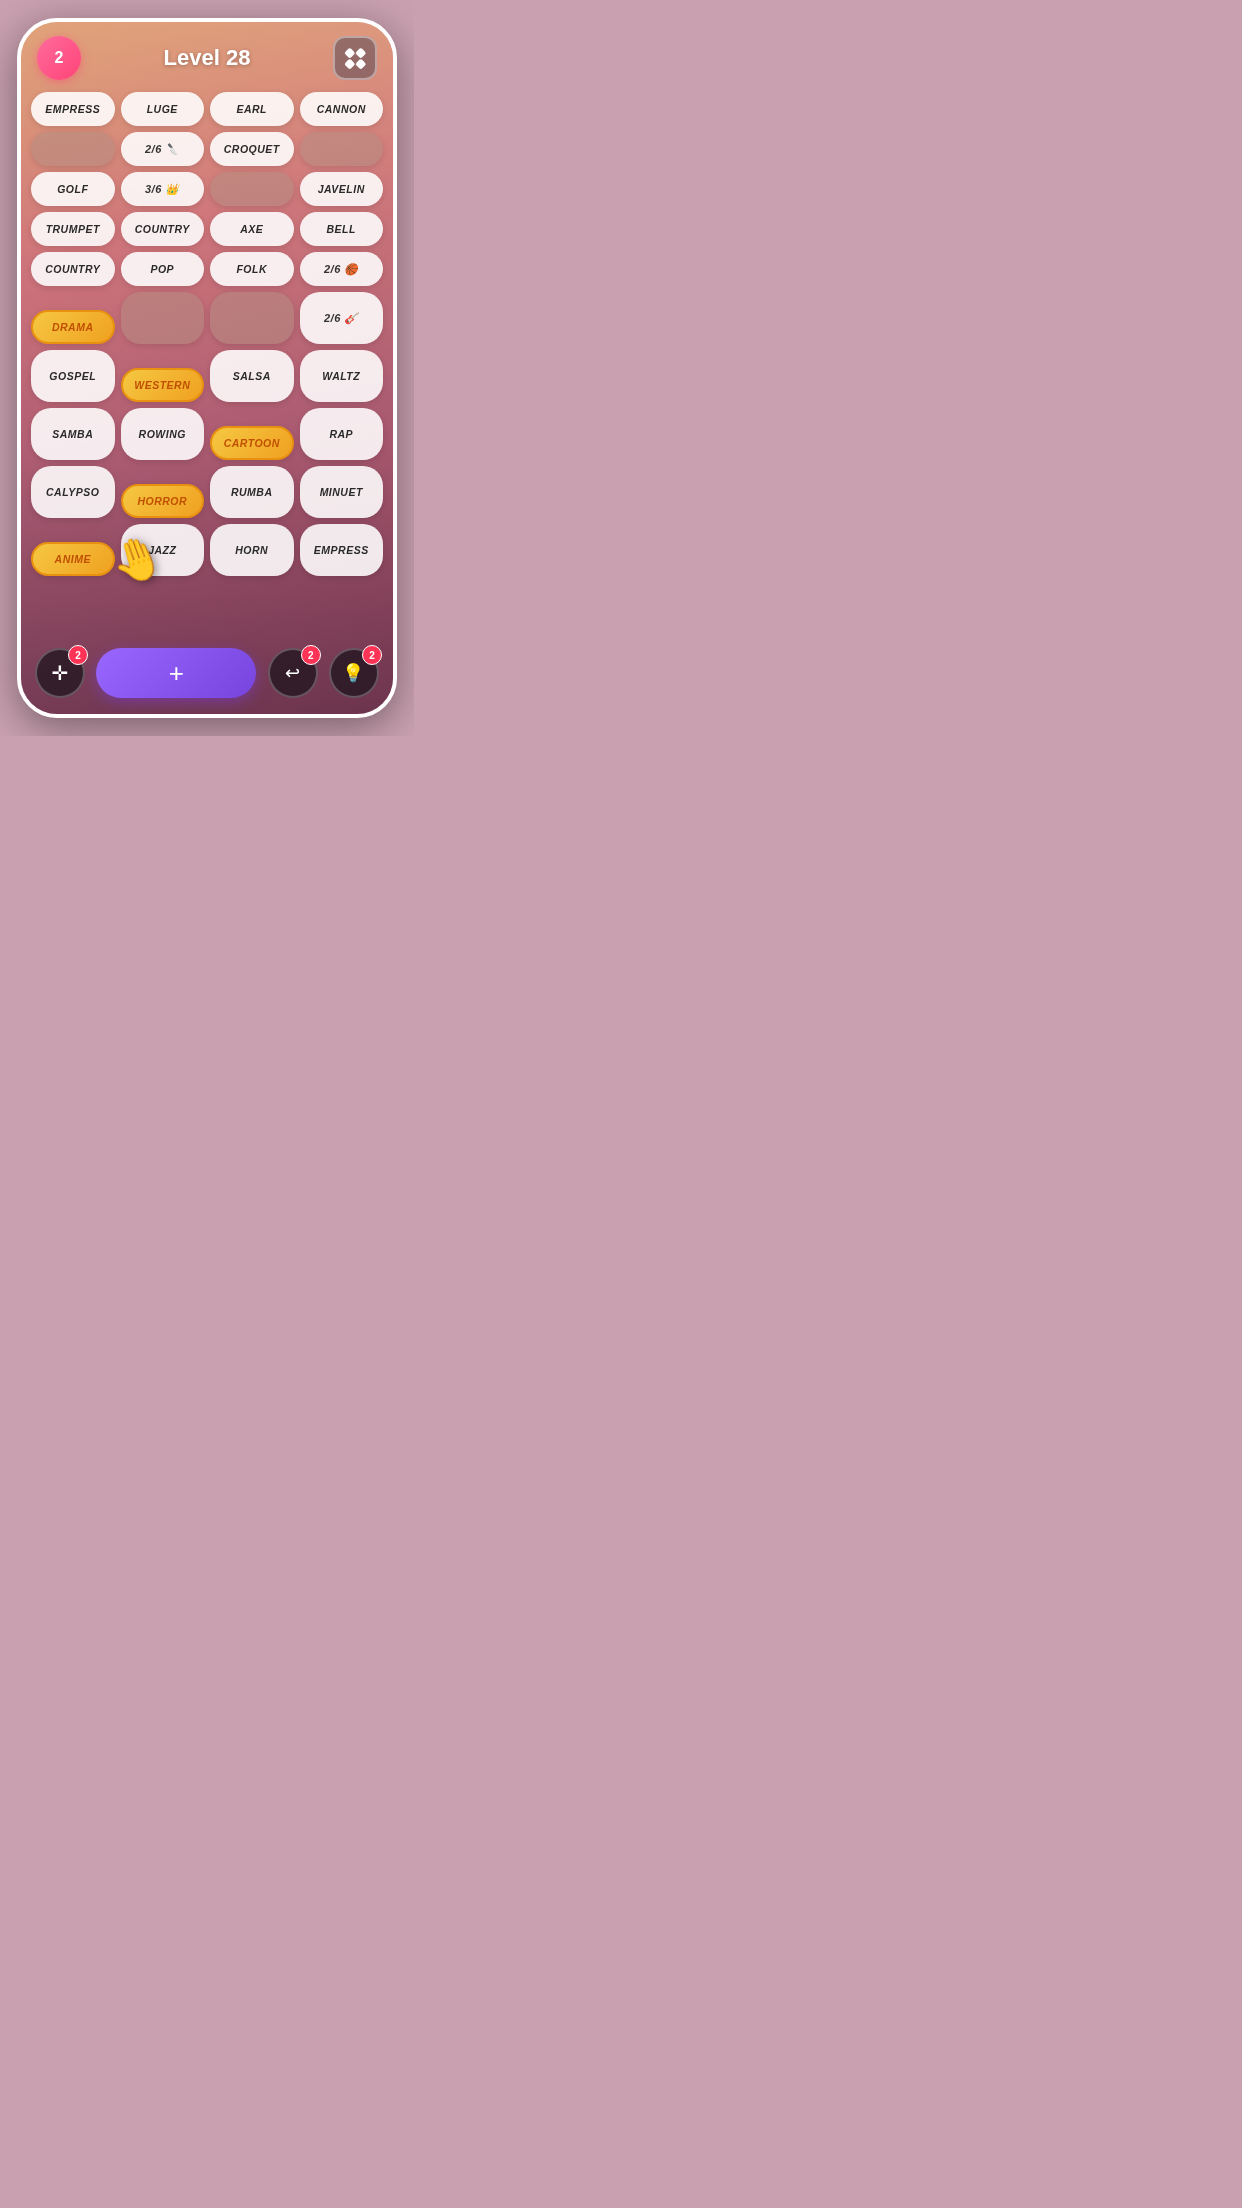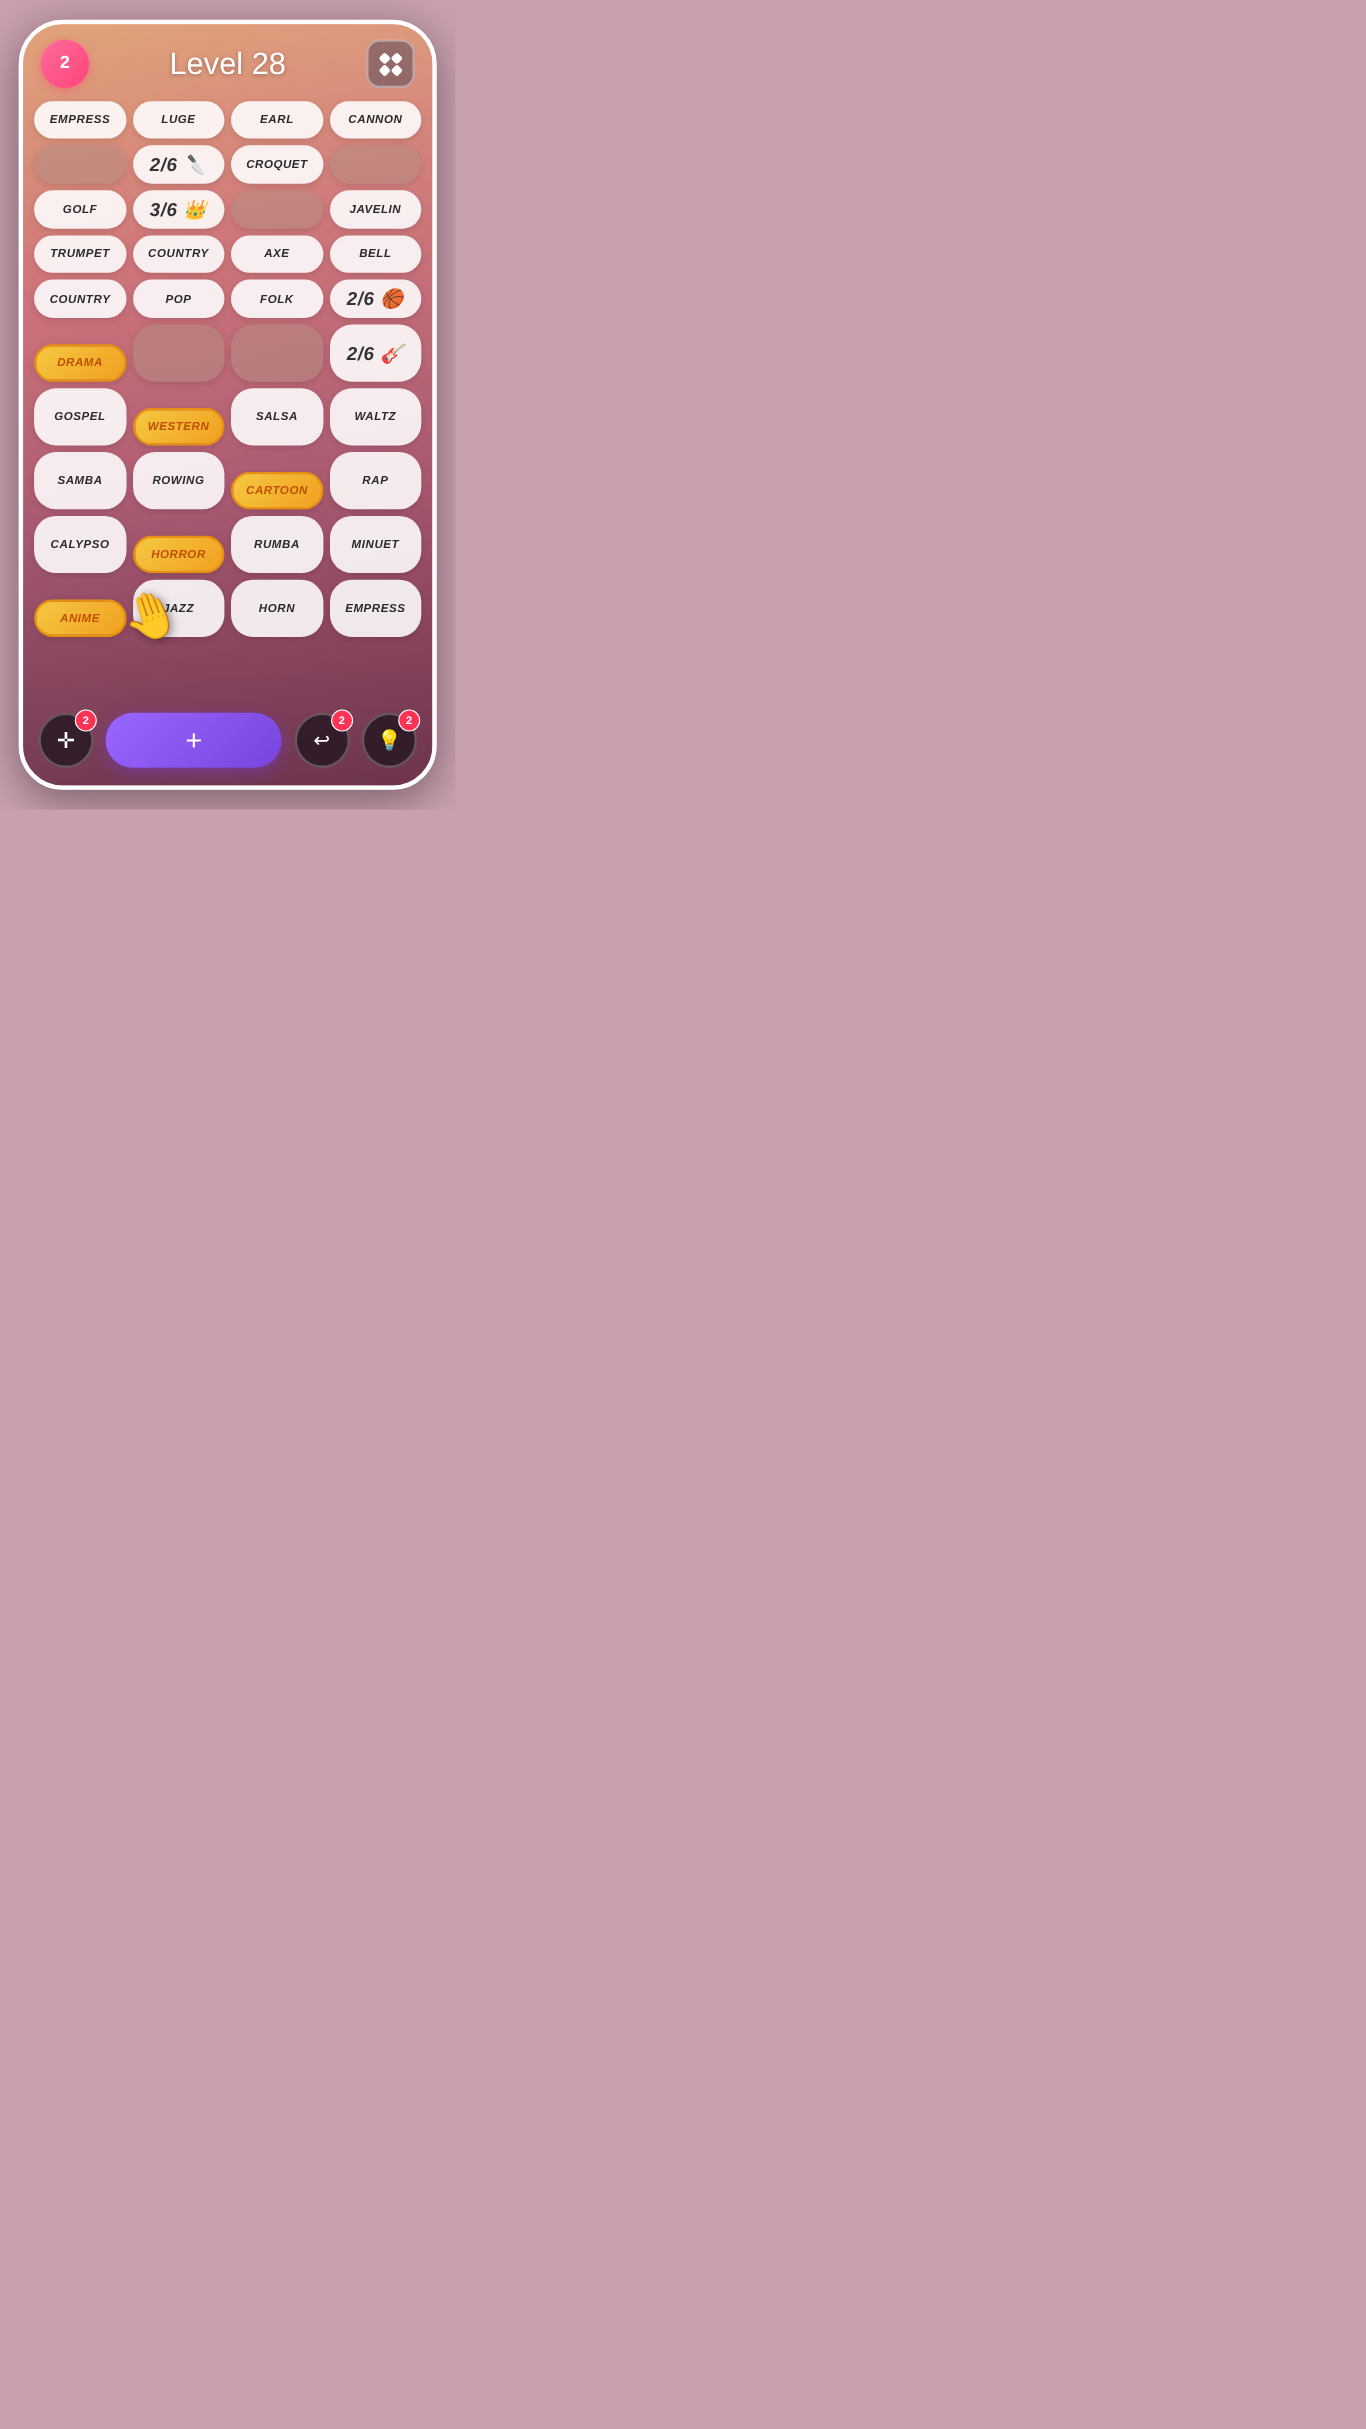--- a/index.html
+++ b/index.html
@@ -55,22 +55,22 @@
       border-radius: 50%;
       display: flex;
       align-items: center;
       justify-content: center;
       font-size: 16px;
       font-weight: bold;
       color: white;
       box-shadow: 0 2px 8px rgba(255,70,120,0.5);
     }
     .level-title {
-      font-size: 28px;
-      font-weight: normal;
+      font-size: 22px;
+      font-weight: bold;
       color: white;
       text-shadow: 0 1px 4px rgba(0,0,0,0.3);
     }
     .menu-btn {
       width: 44px;
       height: 44px;
       background: rgba(100,80,90,0.6);
       border-radius: 12px;
       display: flex;
       align-items: center;
@@ -124,21 +124,21 @@
       background: linear-gradient(135deg, #f5c842, #f0a020);
       color: #c05000;
       border: 2px solid #e89010;
       margin-top: 18px;
     }
     .word-pill.dimmed {
       background: rgba(180,140,130,0.55);
       color: transparent;
     }
     .word-pill .badge-text {
-      font-size: 17px;
+      font-size: 11px;
       color: #333;
       display: flex;
       align-items: center;
       gap: 3px;
     }
     
     .bottom-bar {
       display: flex;
       align-items: center;
       justify-content: space-between;

